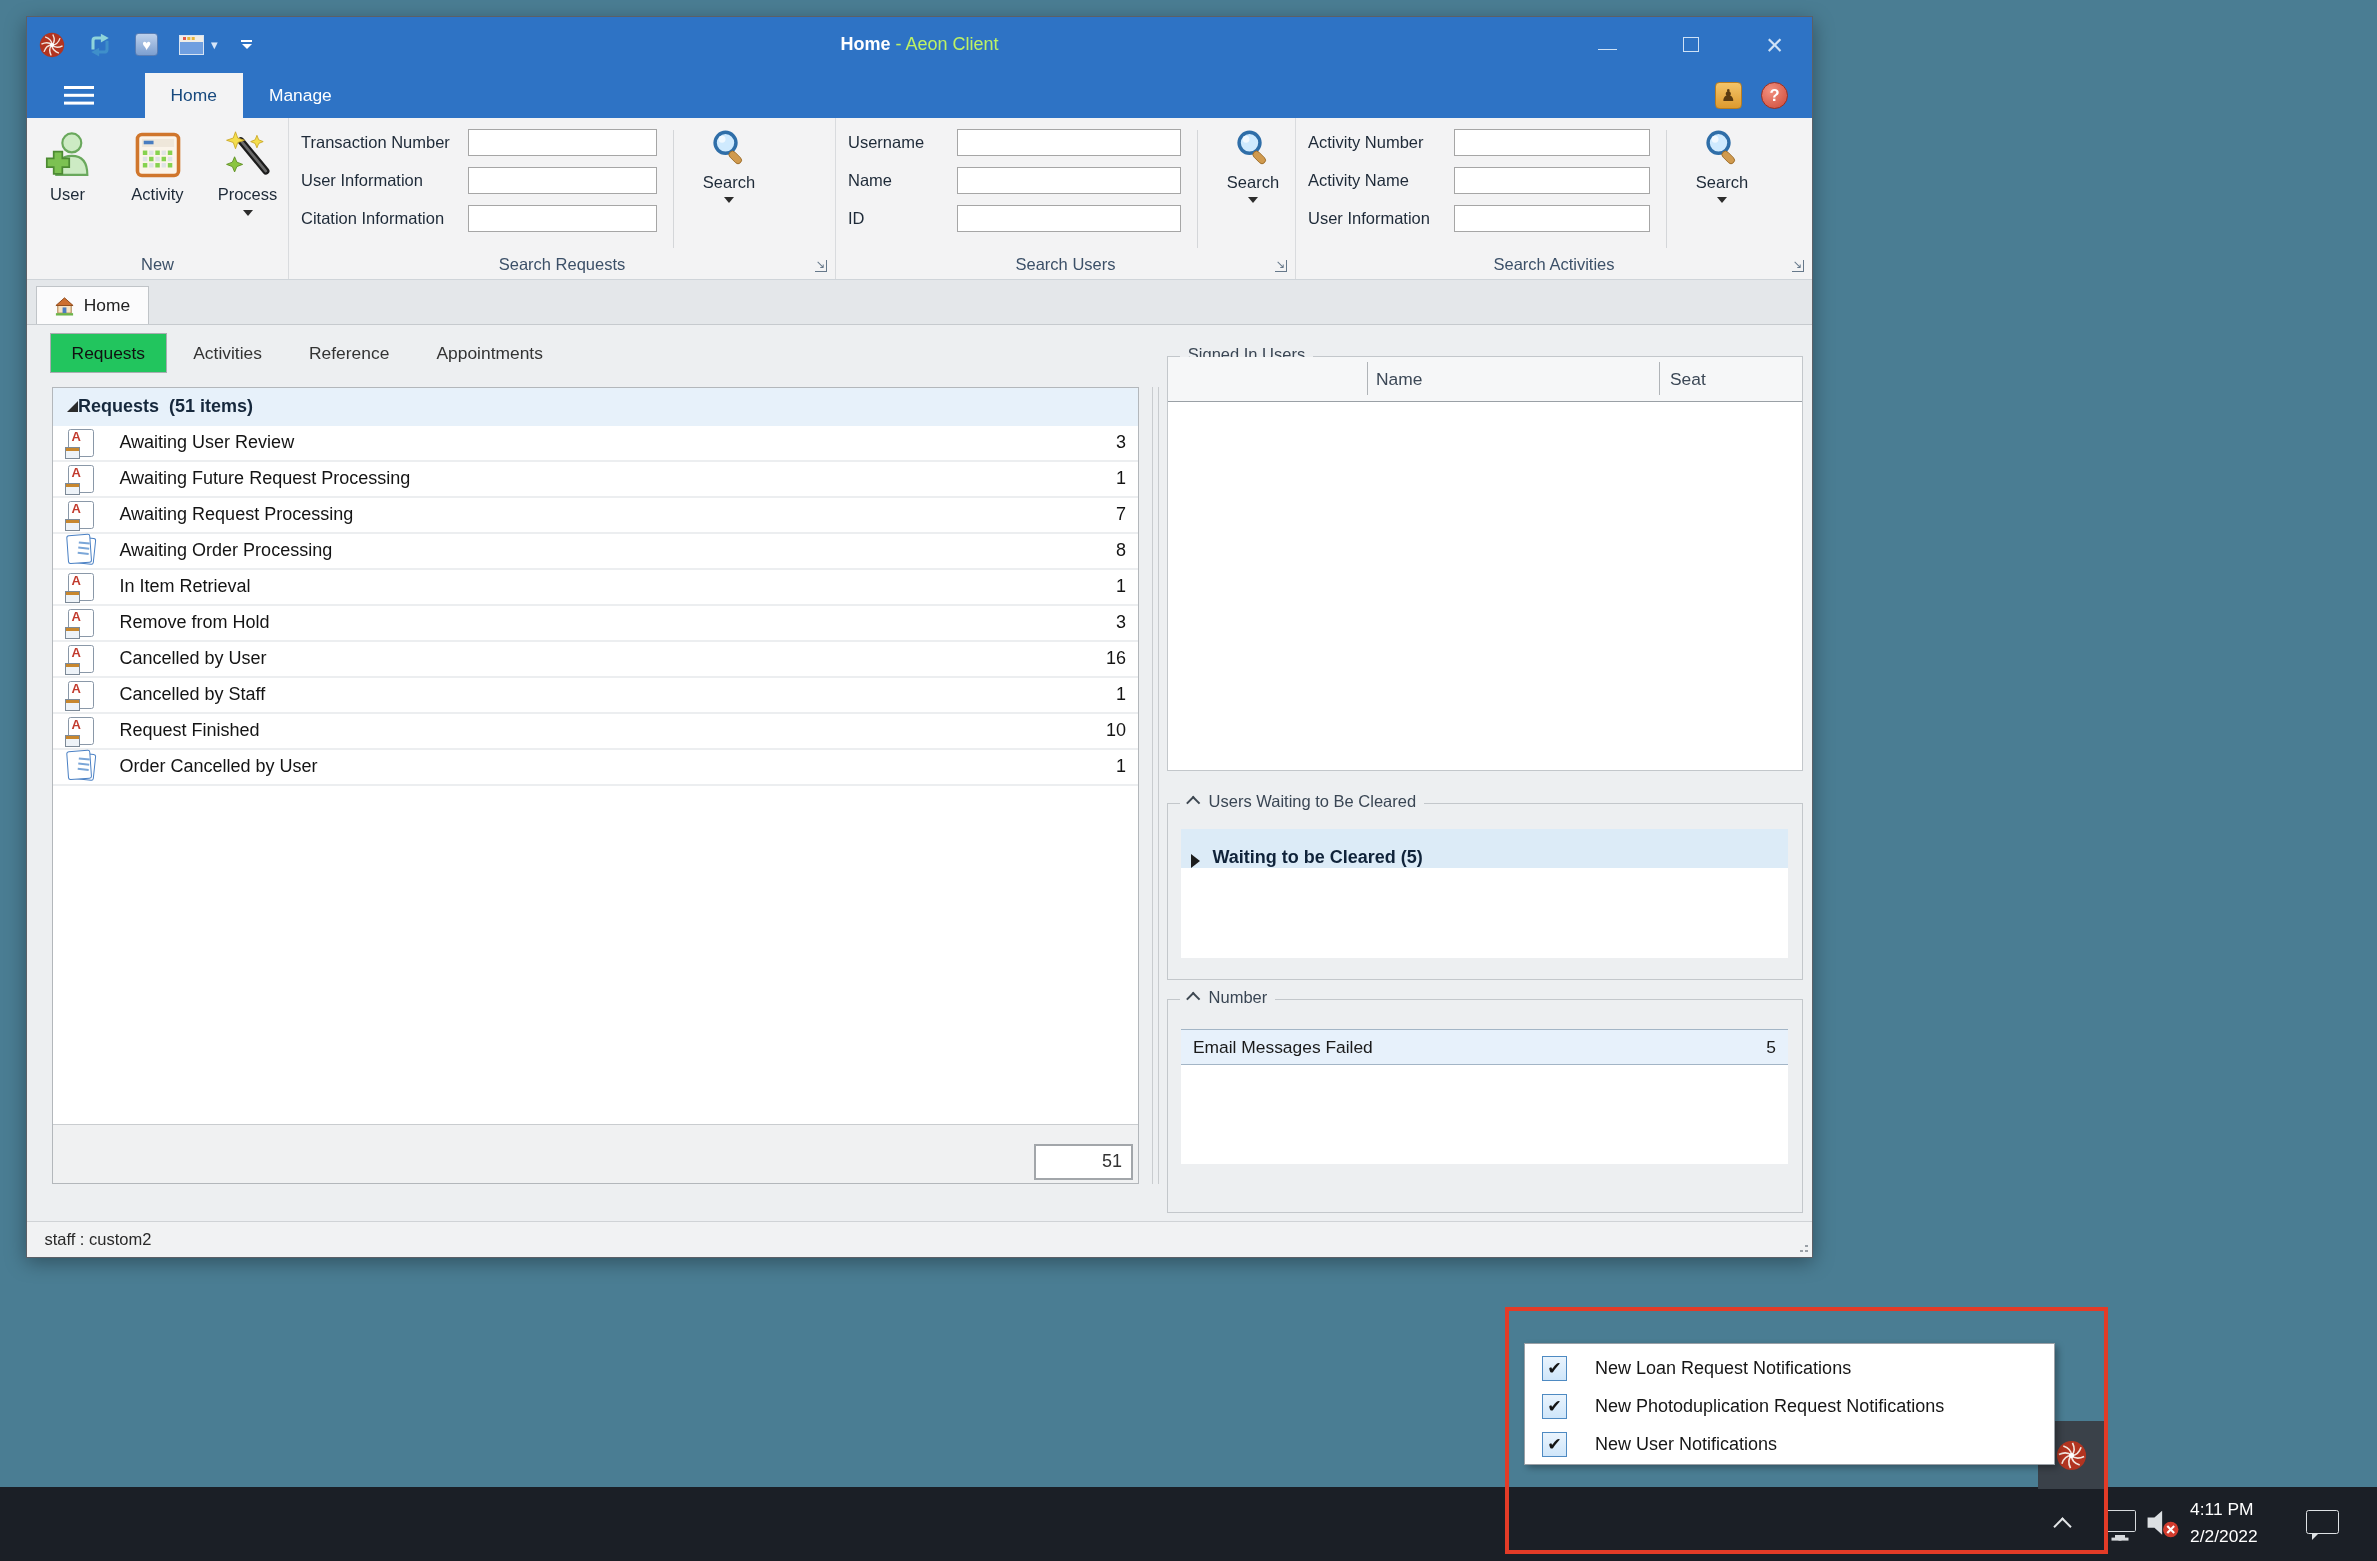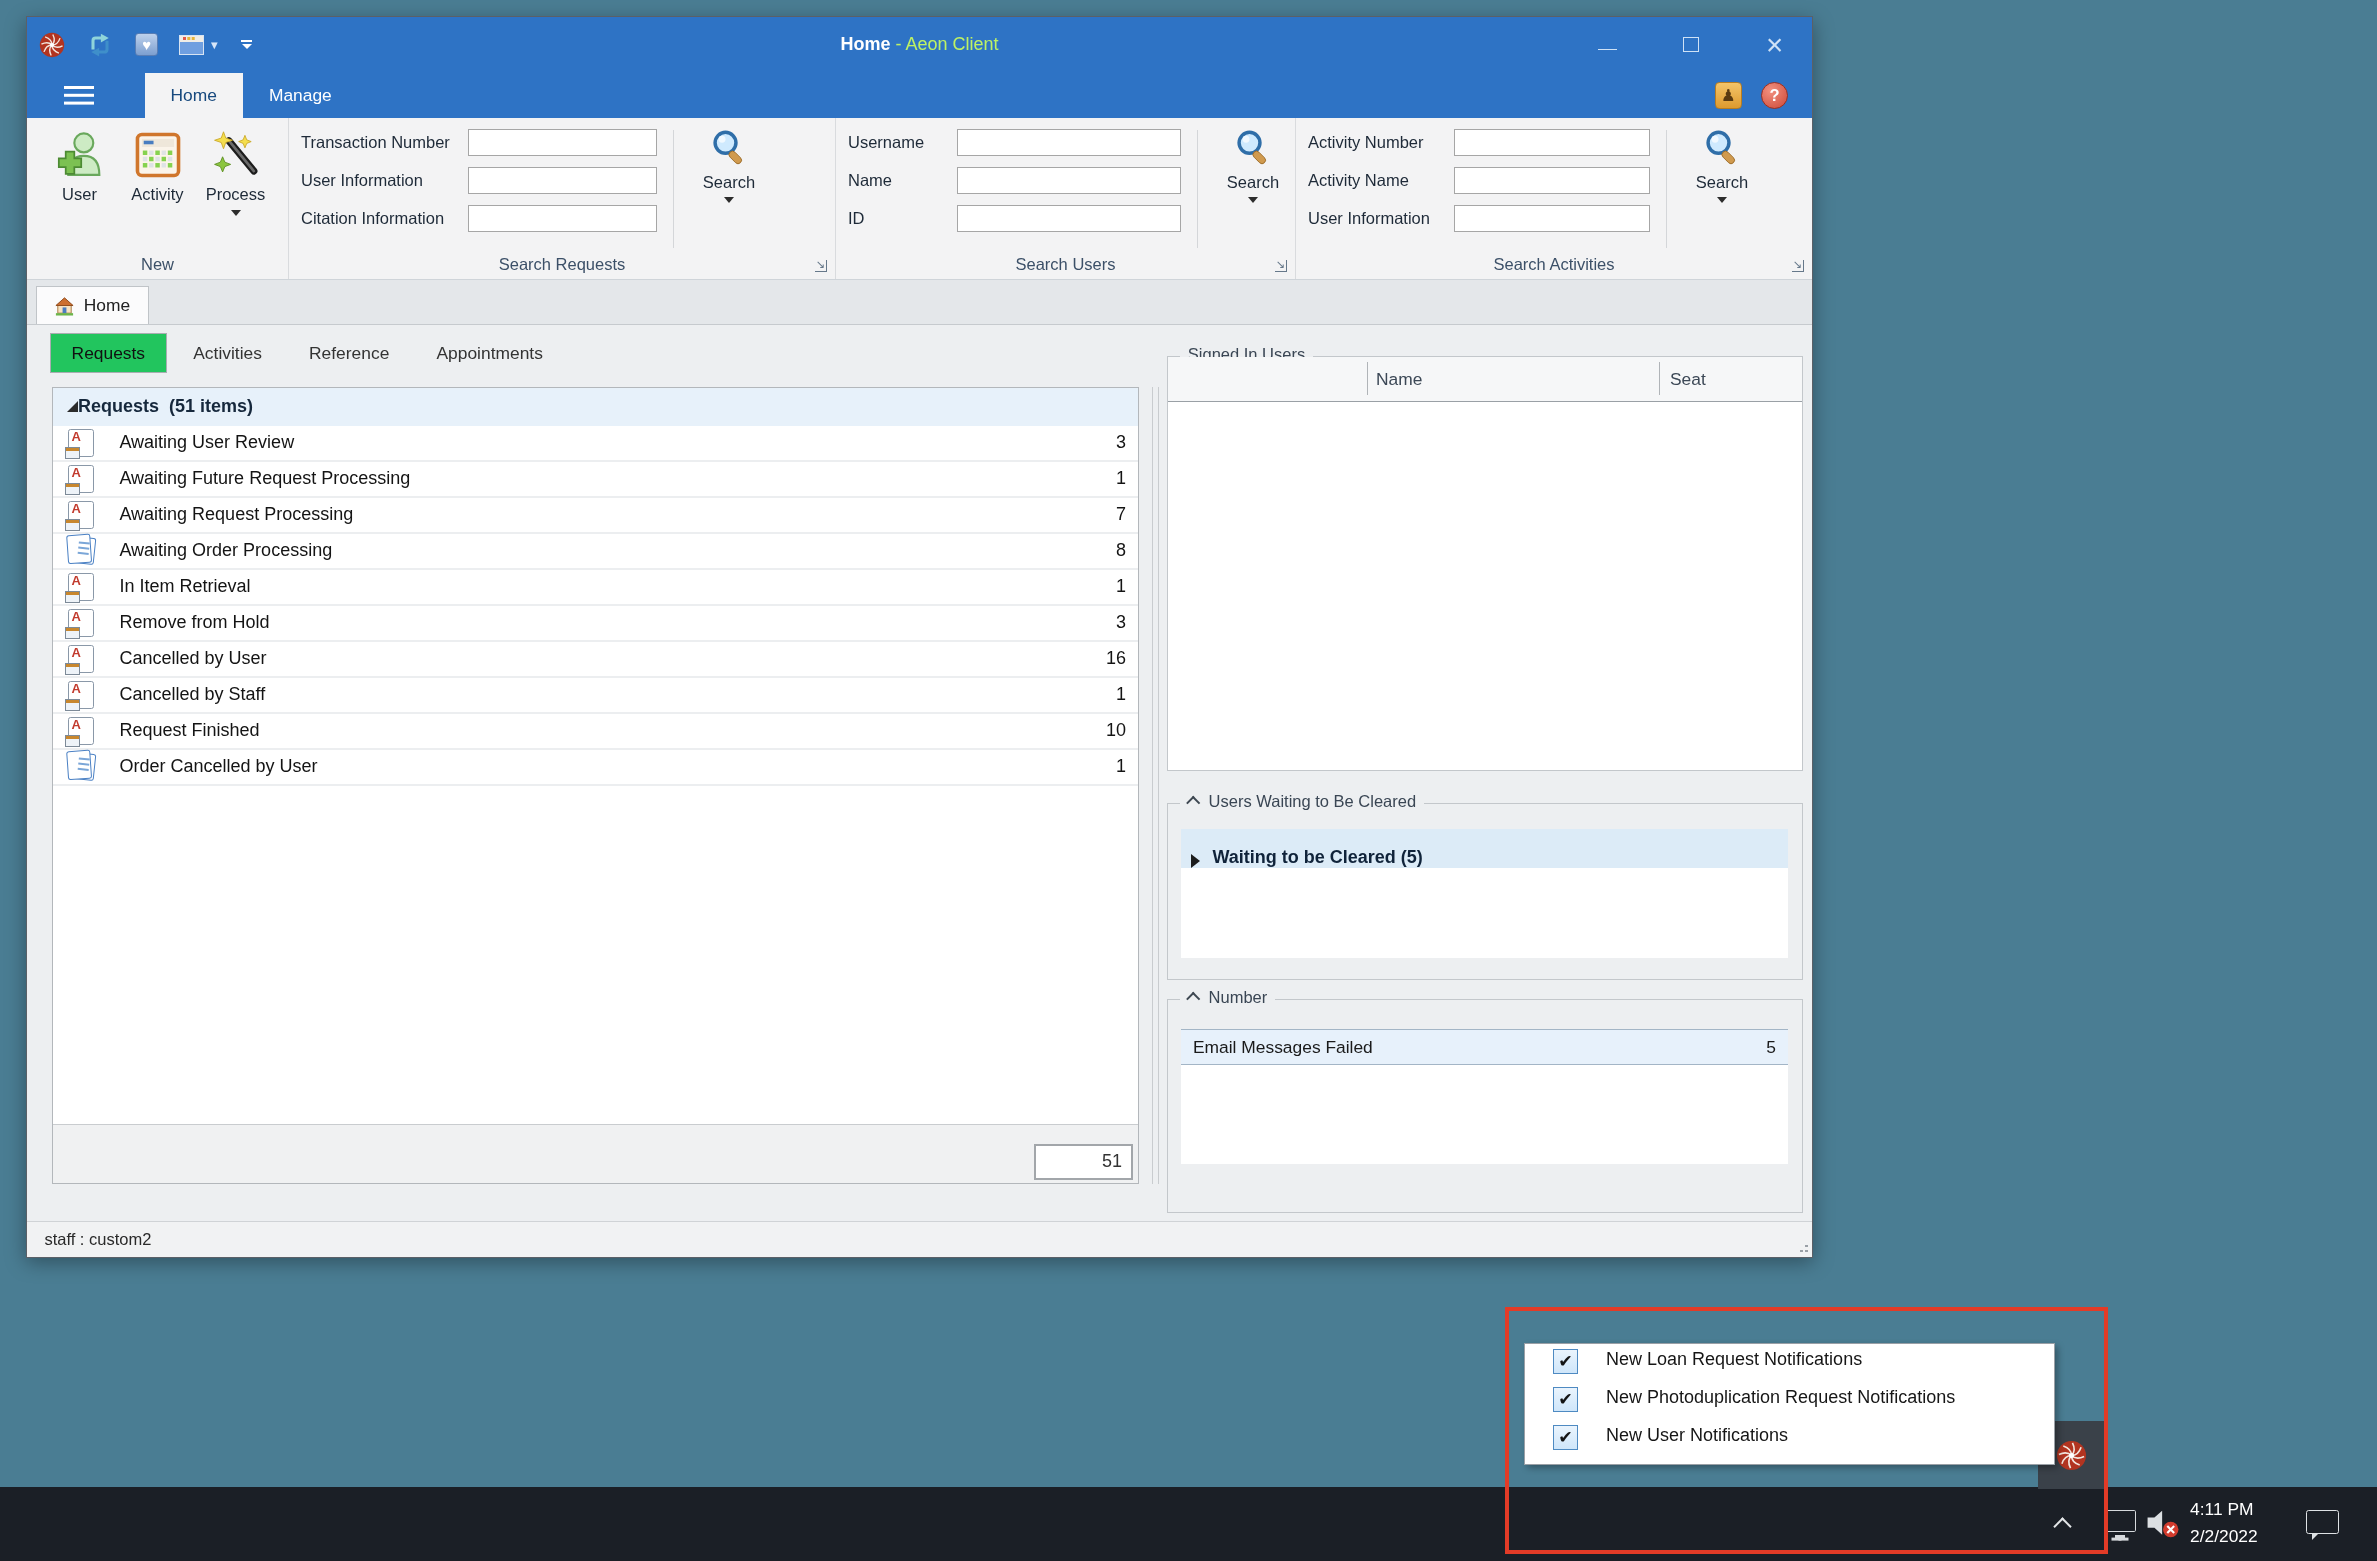--- a/index.html
+++ b/index.html
@@ -46,21 +46,21 @@
   .help-icon { width:27px; height:27px; border-radius:50%; border:0.9px solid #9c2f1f;
     background:radial-gradient(circle at 35% 30%,#f2917f,#cc4837); color:#fff; font-size:16.5px; font-weight:bold; display:flex; align-items:center; justify-content:center; }
 
   
   .ribbon-body { height:162px; background:#f3f3f4; border-bottom:0.9px solid #cfd4d9; display:flex; flex:0 0 auto; }
   .rgroup { position:relative; border-right:0.9px solid #d9dbde; height:100%; }
   .rgroup-caption { position:absolute; bottom:4.3px; left:0; right:0; text-align:center; font-size:16.5px; color:#3c5068; }
   .launcher { position:absolute; right:7.8px; bottom:7px; width:12px; height:12px; border-right:1.7px solid #66788a; border-bottom:1.7px solid #66788a; }
   .launcher::after { content:"↘"; position:absolute; right:0.9px; bottom:0; font-size:11.3px; color:#66788a; line-height:1; }
 
-  .g-new { width:262px; display:flex; justify-content:center; gap:3px; padding-top:8.7px; }
+  .g-new { width:262px; display:flex; justify-content:center; gap:15px; padding-top:8.7px; }
   .big-btn { width:75px; display:flex; flex-direction:column; align-items:center; padding-top:1.7px; }
   .big-btn .bicon { height:54px; display:flex; align-items:center; }
   .big-btn .blabel { font-size:16.5px; color:#1e2a38; margin-top:3.5px; }
   .dd-tri { width:0; height:0; border-left:5.2px solid transparent; border-right:5.2px solid transparent; border-top:6px solid #2c2c2c; margin-top:5.2px; }
 
   .g-fields { display:flex; }
   .fields { padding:11.3px 0 0 12px; }
   .frow { display:flex; align-items:center; height:27px; margin-bottom:11.3px; }
   .flabel { font-size:16.5px; color:#1e2a38; }
   .finput { height:27px; border:0.9px solid #a6a6a6; background:#fff; font-size:15.6px; padding:0 5.2px; font-family:inherit; }
@@ -146,21 +146,21 @@
   .tray-speaker { position:absolute; left:2145px; top:19px; width:36px; height:35px; }
   .tray-clock { position:absolute; left:2190px; top:8.7px; width:90px; color:#fff; font-size:17.4px; line-height:27px; }
   .tray-action { position:absolute; left:2306px; top:22.6px; width:33px; height:24px; border:1.7px solid #dfe2e5; border-radius:2.6px; }
   .tray-action::after { content:""; position:absolute; left:5.2px; bottom:-7.8px; width:0; height:0; border-top:7px solid #dfe2e5; border-right:7.8px solid transparent; }
 
   
   .tray-flyout { position:absolute; left:2038px; top:1421px; width:66px; height:68px; background:#3a4149; z-index:30;
     display:flex; align-items:center; justify-content:center; }
   .notify-popup { position:absolute; left:1524px; top:1343px; width:531px; height:122px; background:#fff; border:0.9px solid #9aa0a6;
     box-shadow:2.6px 2.6px 7px rgba(0,0,0,.35); z-index:40; padding-top:5.2px; }
-  .note-row { height:38px; display:flex; padding-left:28px; }
+  .note-row { height:38px; display:flex; align-items:center; padding-left:17px; }
   .note-check { width:25px; height:25px; border:1.7px solid #4e8ac2; background:linear-gradient(#eaf4fd,#cfe6fa); position:relative; flex:0 0 auto; }
   .note-check.checked::after { content:"✔"; position:absolute; inset:0; display:flex; align-items:center; justify-content:center; font-size:17.4px; color:#141414; }
   .note-label { margin-left:28px; font-size:18px; color:#161616; }
 
   .annotation-rect { position:absolute; left:1505px; top:1307px; width:603px; height:247px; border:4.3px solid #e33b27; z-index:50; pointer-events:none; }
 
   svg { display:block; }
 </style>
 </head>
 <body>

